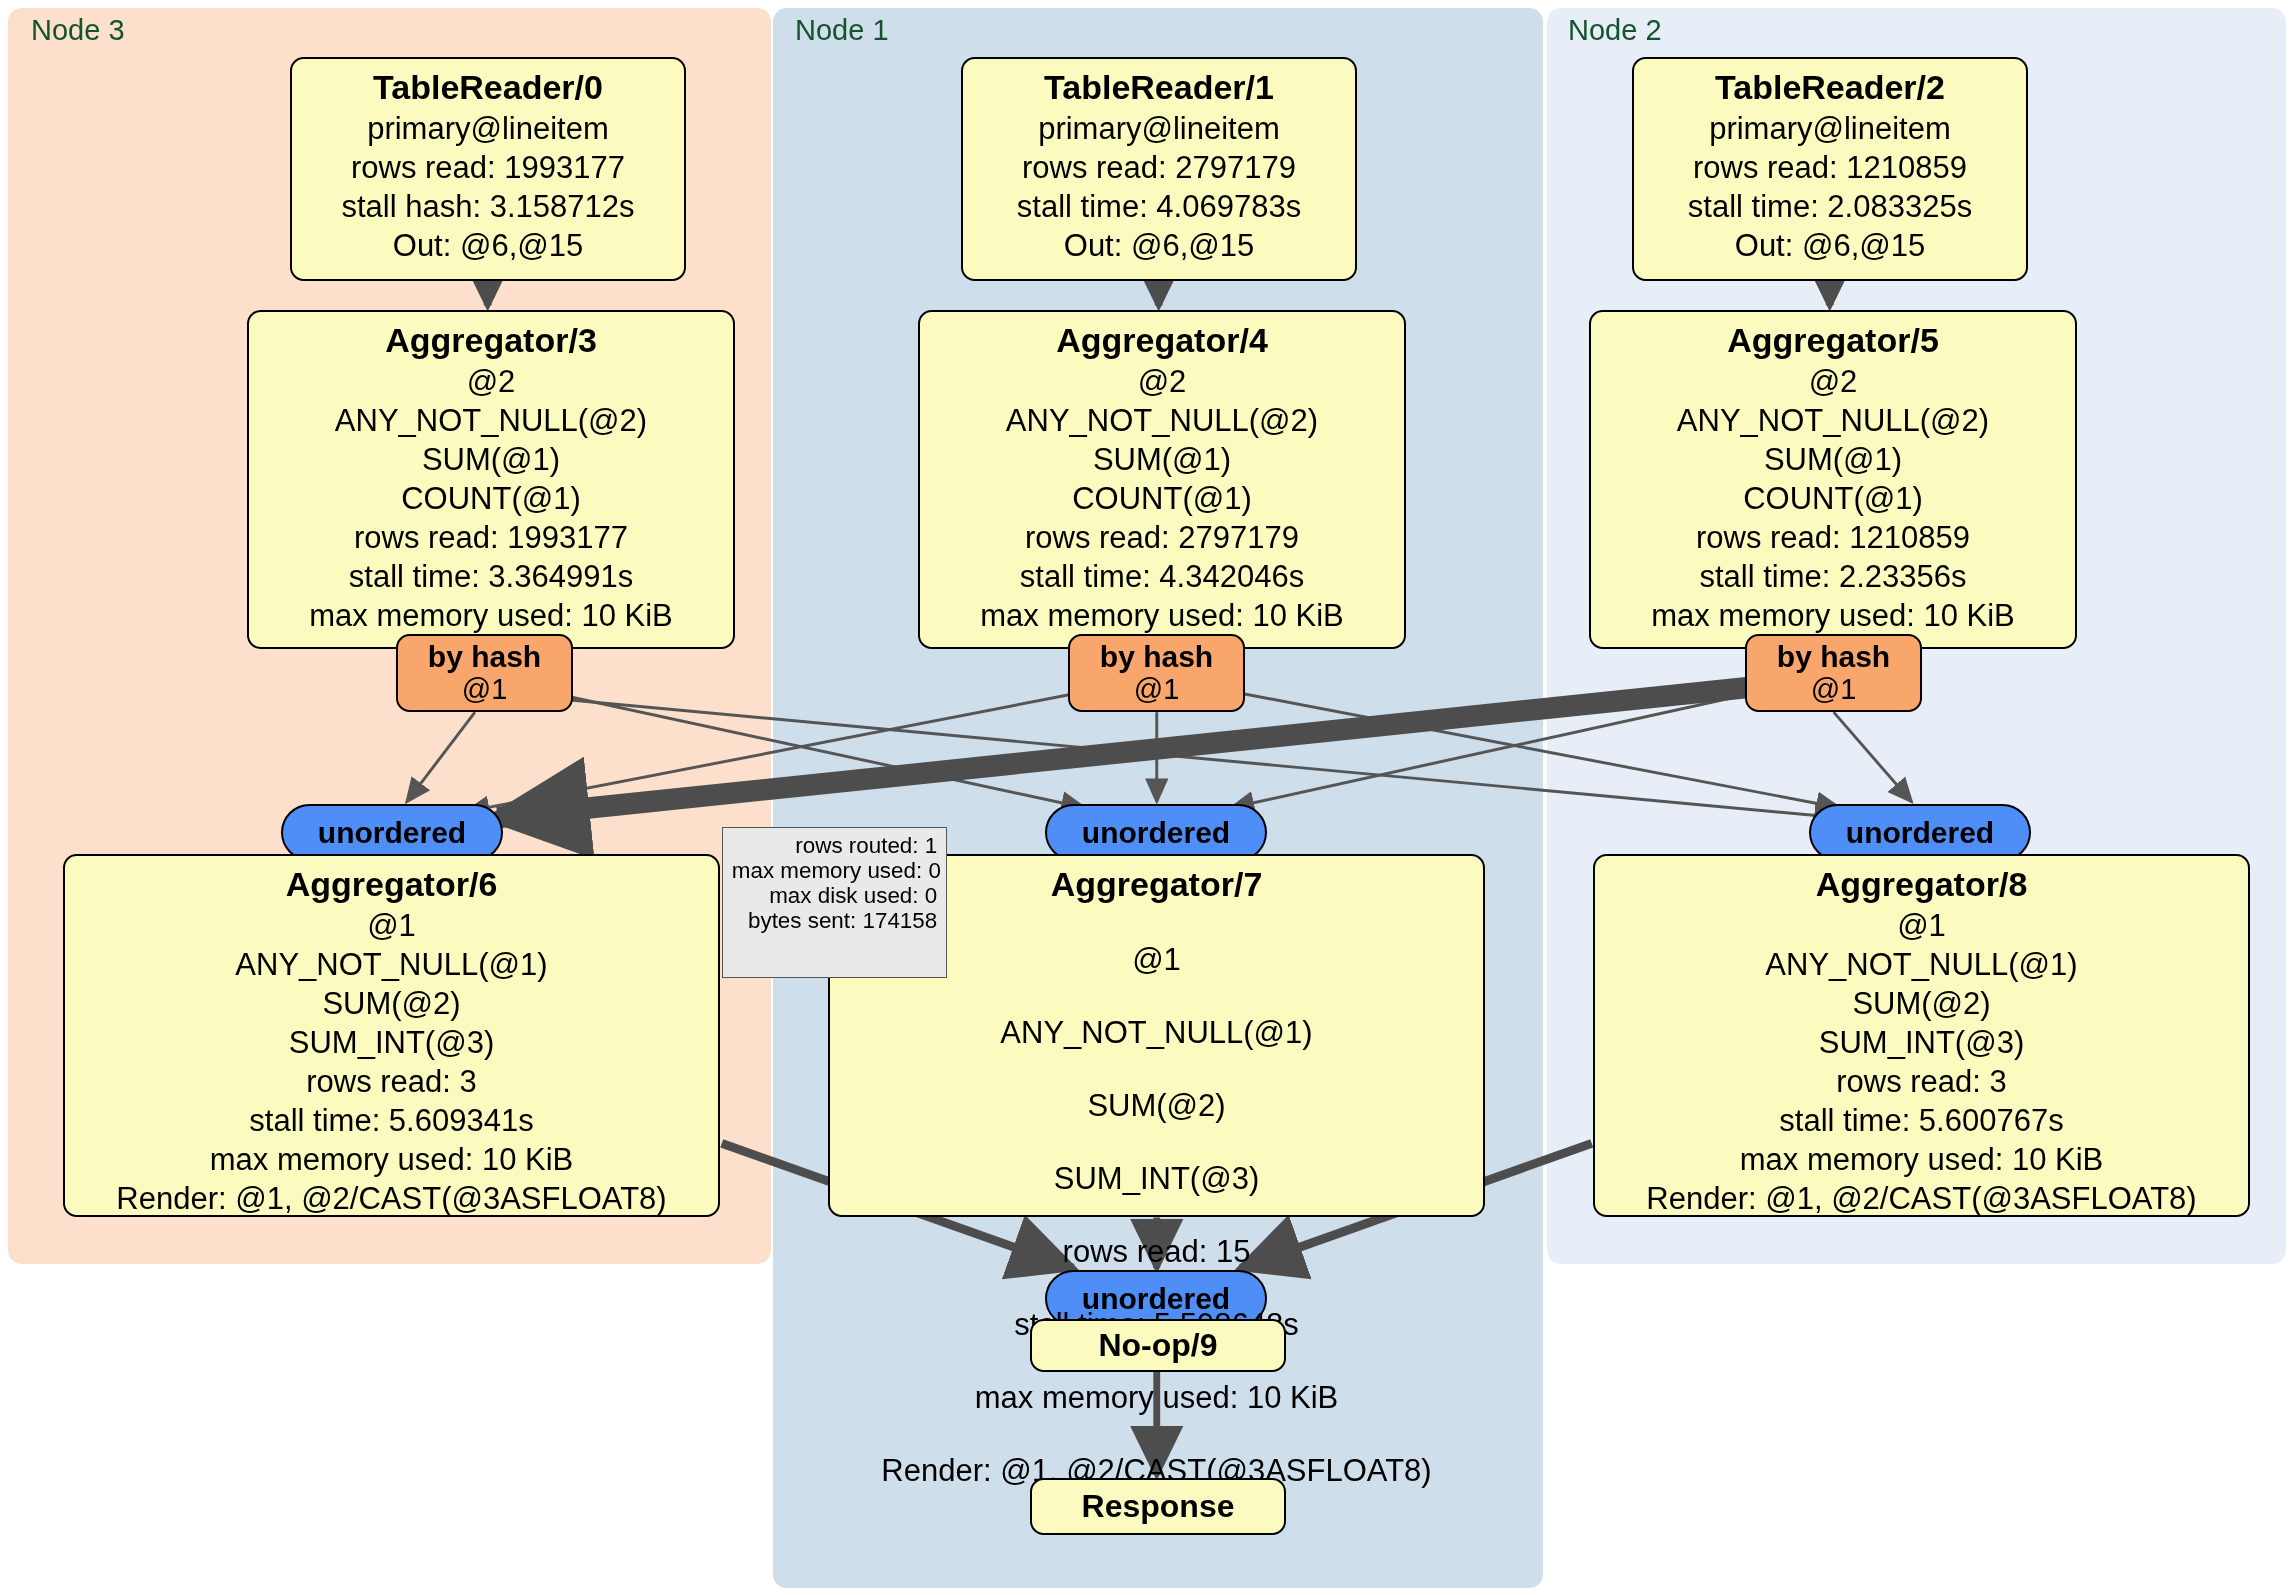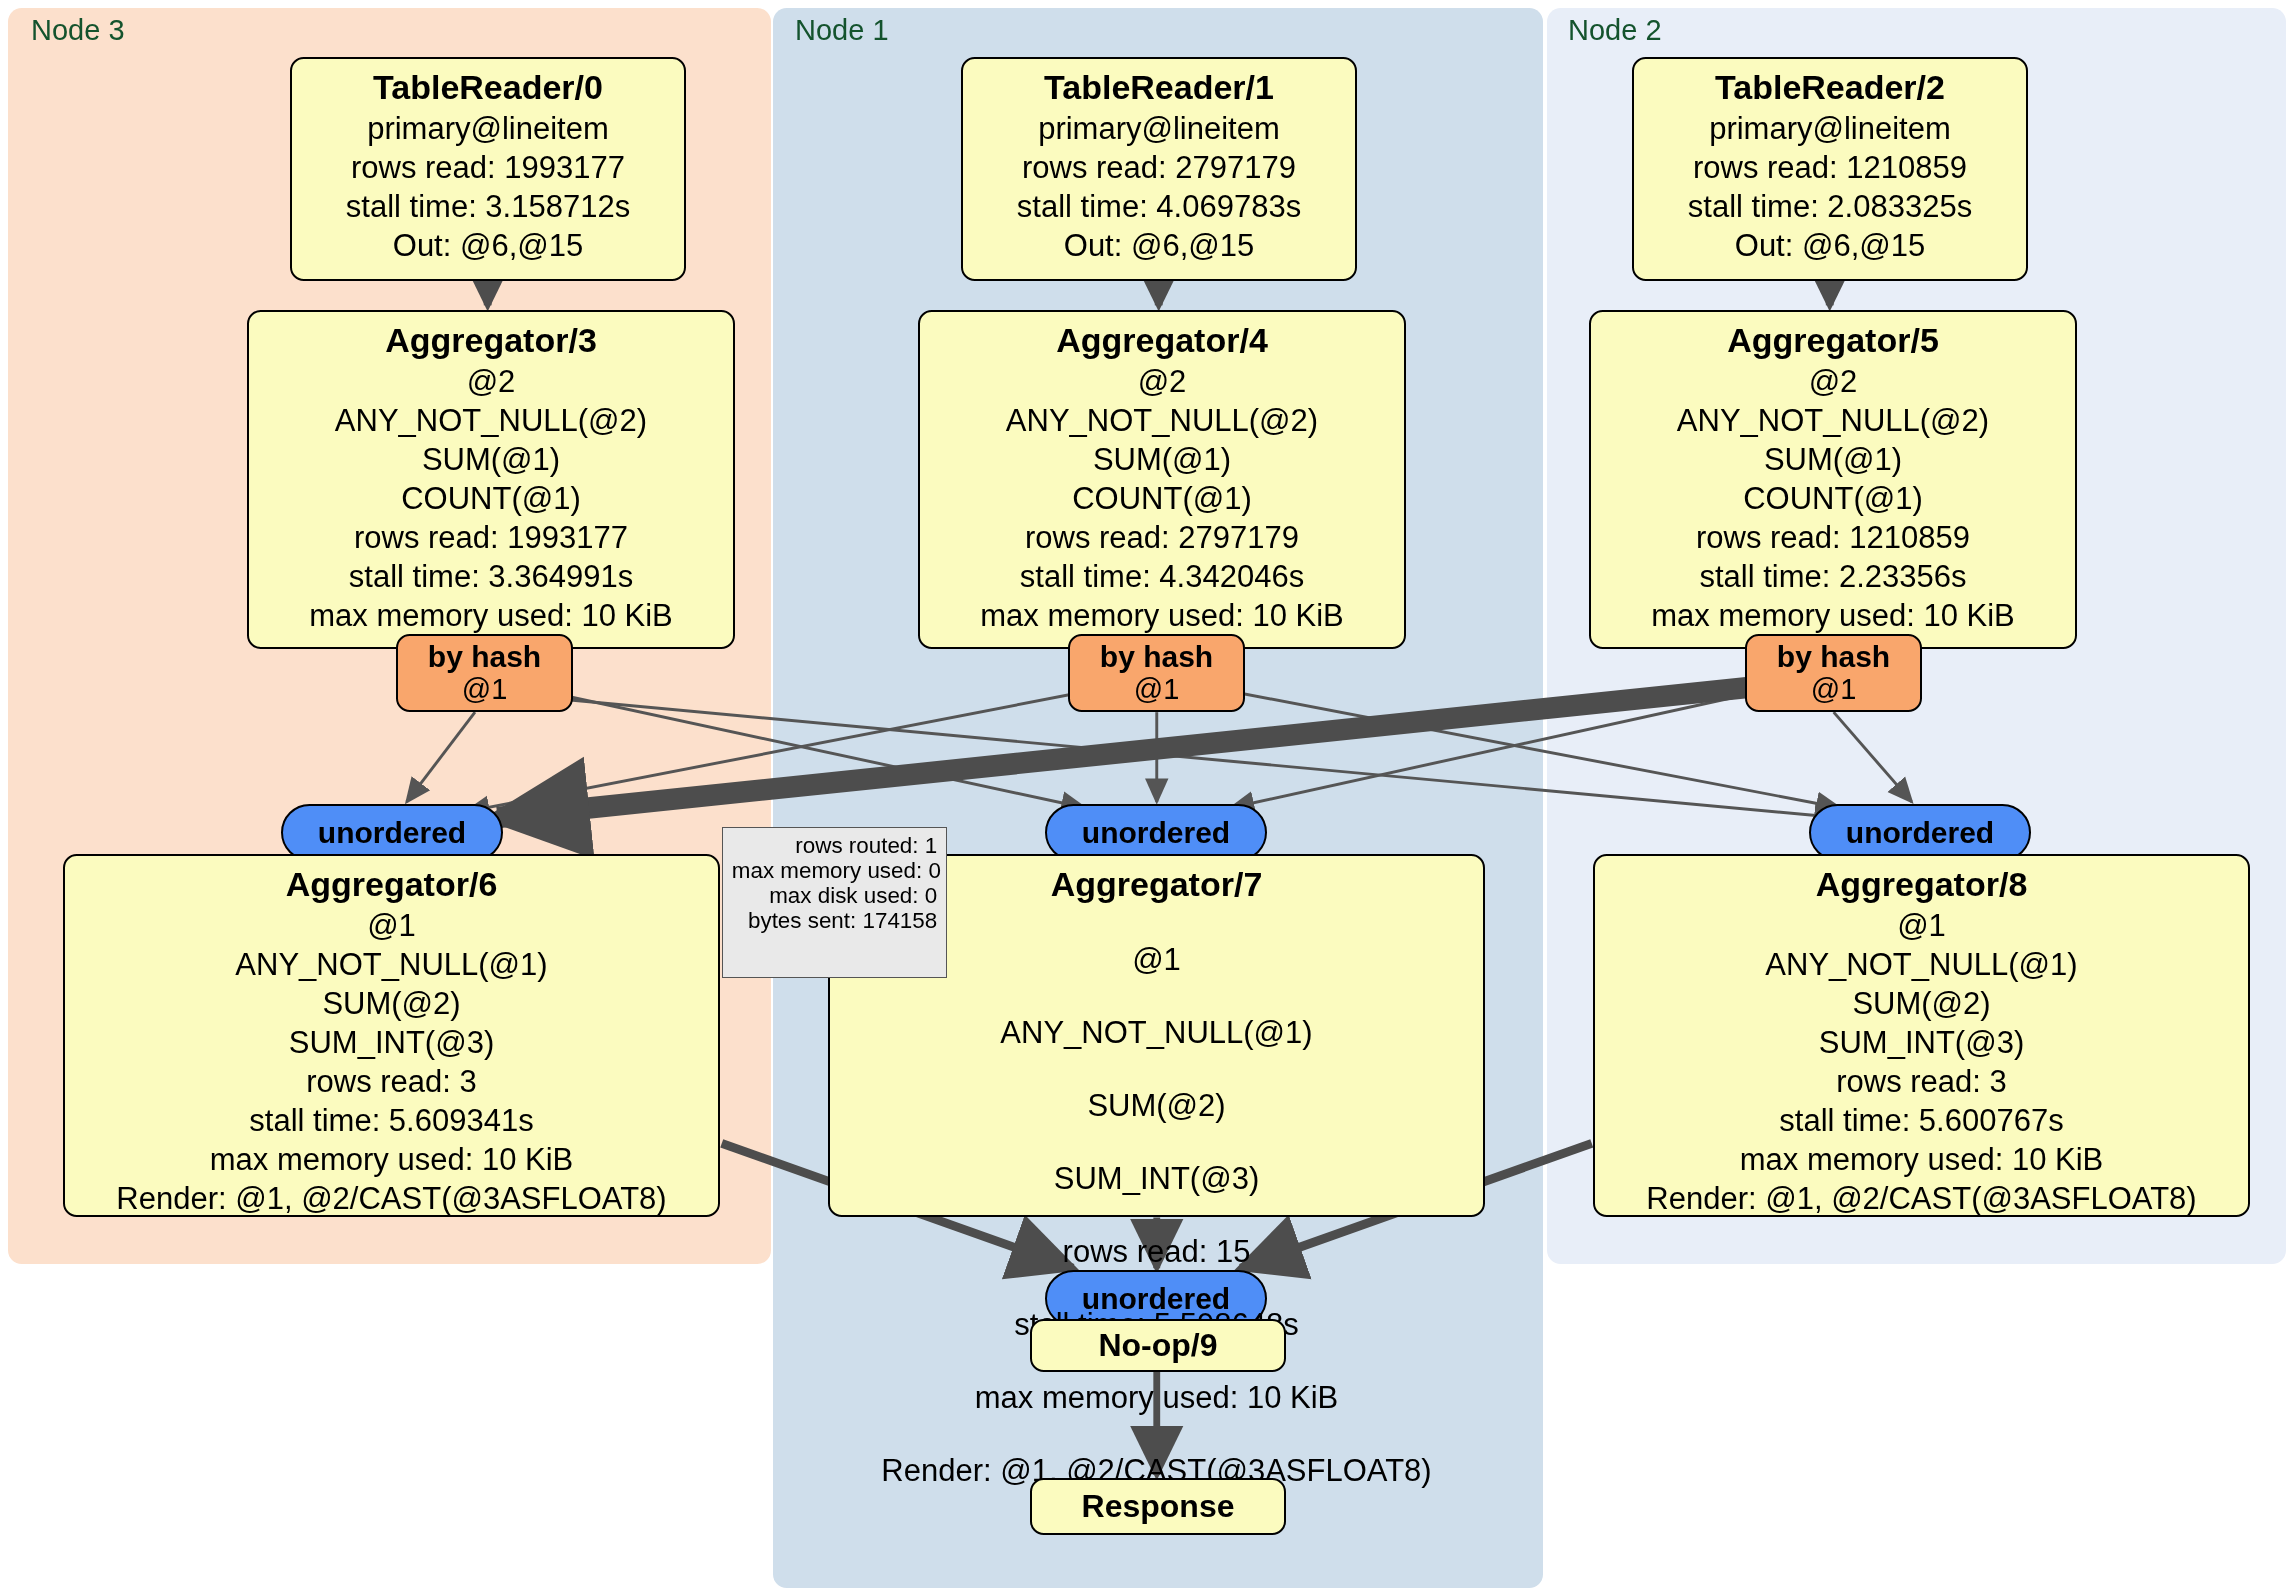--- a/index.html
+++ b/index.html
@@ -141,21 +141,21 @@
 
     <g stroke="#4d4d4d" stroke-width="7" fill="none" marker-end="url(#ah)">
       <line x1="1186" y1="1404" x2="1186" y2="1512"></line>
     </g>
   </svg>
 
   <div class="proc" style="left:290px;top:57px;width:396px;height:224px;">
     <div class="ttl">TableReader/0</div>
     <div class="ln">primary@lineitem</div>
     <div class="ln">rows read: 1993177</div>
-    <div class="ln">stall time: 3.158712s</div>
+    <div class="ln">stall hash: 3.158712s</div>
     <div class="ln">Out: @6,@15</div>
   </div>
 
   <div class="proc" style="left:961px;top:57px;width:396px;height:224px;">
     <div class="ttl">TableReader/1</div>
     <div class="ln">primary@lineitem</div>
     <div class="ln">rows read: 2797179</div>
     <div class="ln">stall time: 4.069783s</div>
     <div class="ln">Out: @6,@15</div>
   </div>

